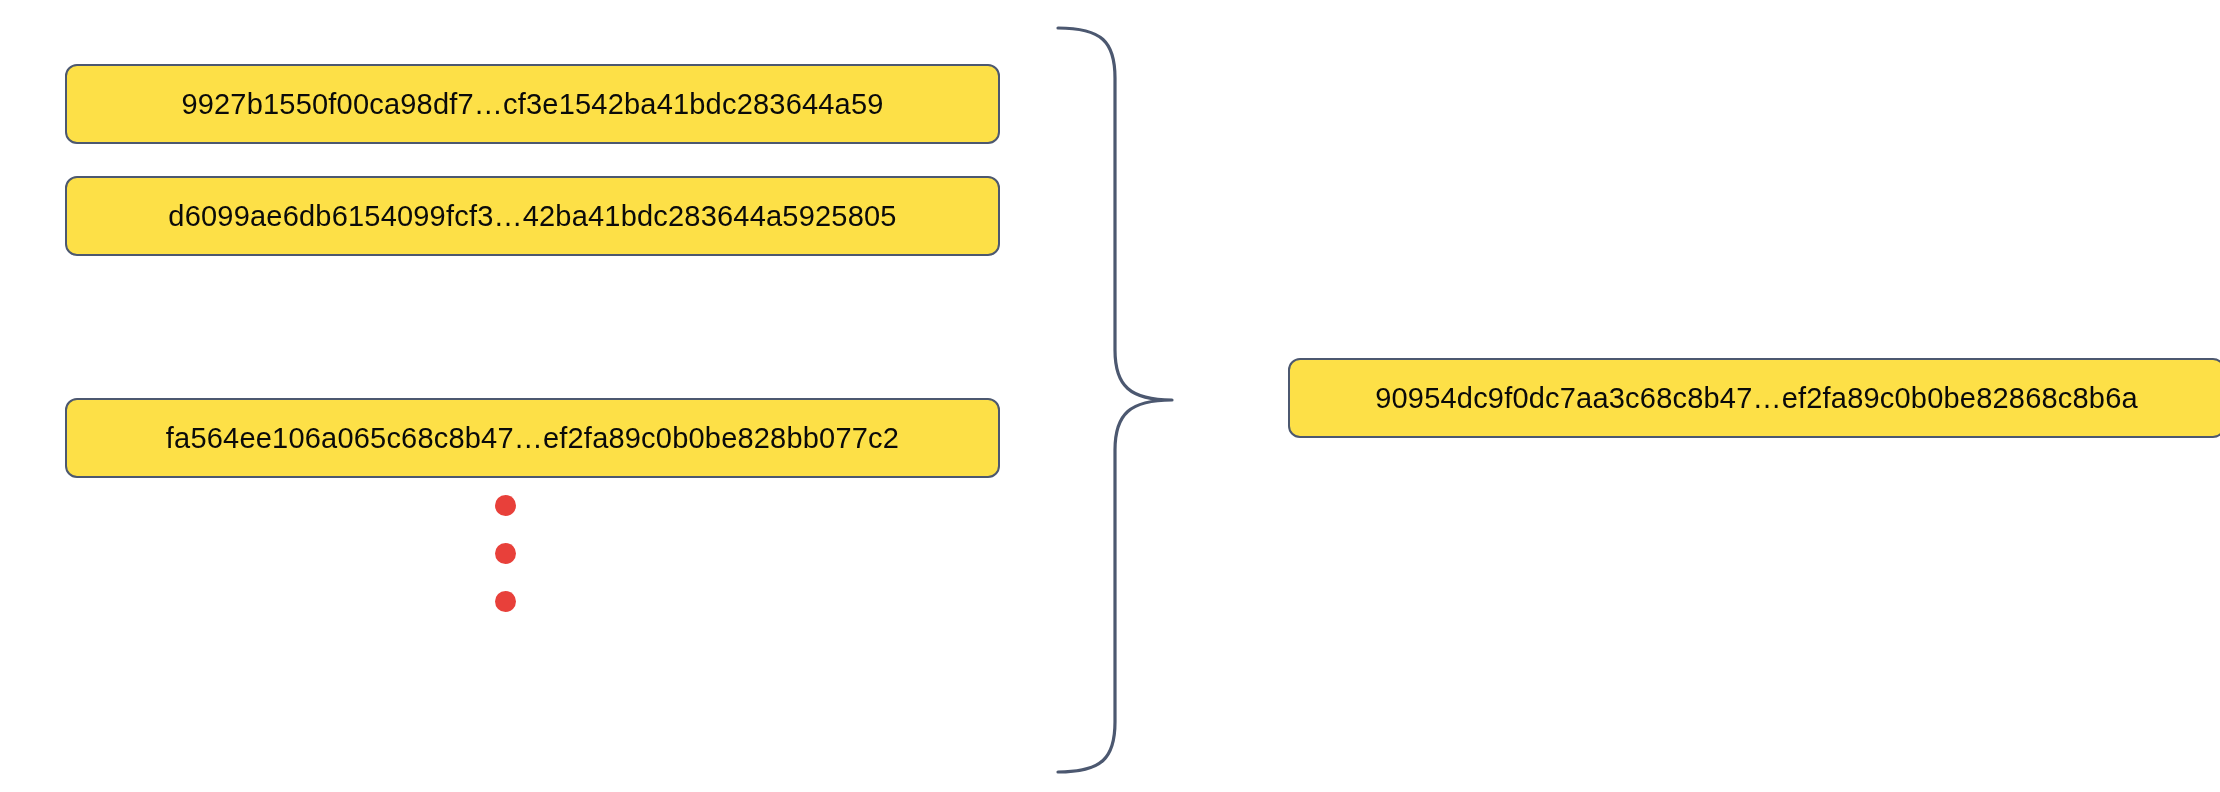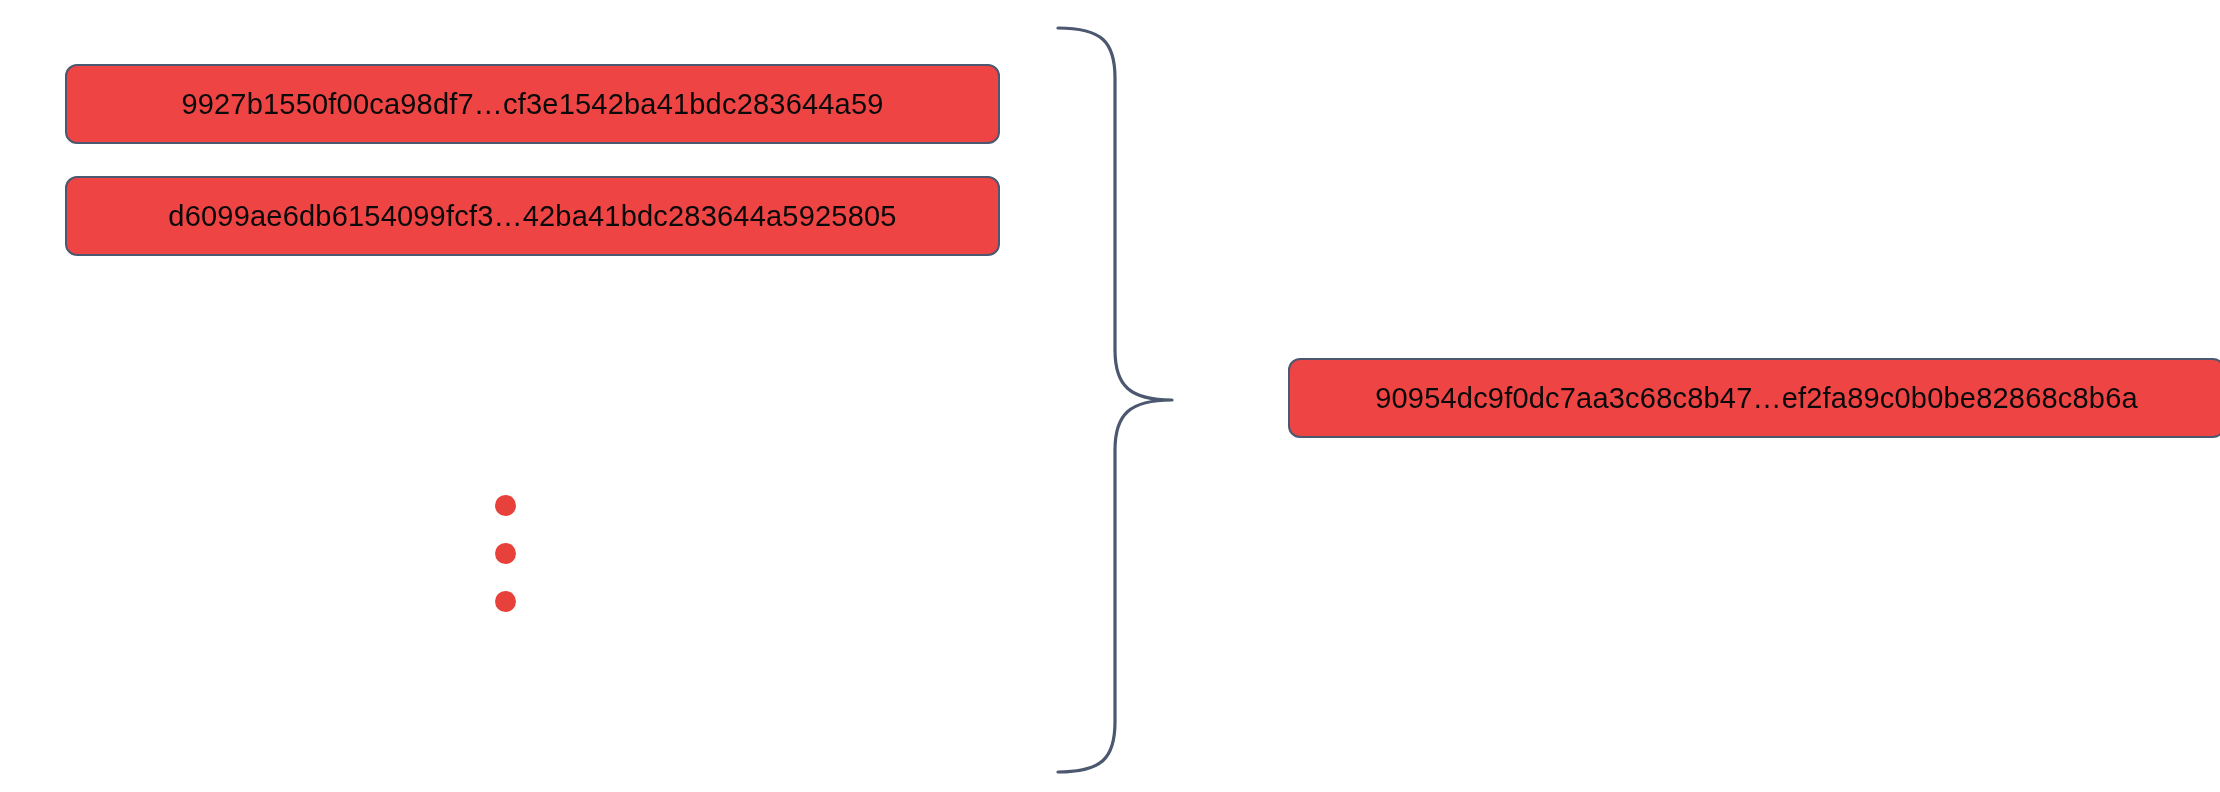--- a/index.html
+++ b/index.html
@@ -21,21 +21,21 @@
     left: 0;
     top: 0;
     width: 2220px;
     height: 792px;
   }
 
   
   .hash-box {
     position: absolute;
     box-sizing: border-box;
-    background: #ef4444;
+    background: #fde047;
     border: 2.5px solid #4c5870;
     border-radius: 12px;
     display: flex;
     align-items: center;
     justify-content: center;
     text-align: center;
   }
   .hash-text {
     font-family: "Liberation Sans", sans-serif;
     font-size: 29px;
@@ -102,20 +102,23 @@
 
   <div class="hash-box input-box r0">
     <span class="hash-text">9927b1550f00ca98df7…cf3e1542ba41bdc283644a59</span>
   </div>
 
   <div class="hash-box input-box r1">
     <span class="hash-text">d6099ae6db6154099fcf3…42ba41bdc283644a5925805</span>
   </div>
 
 
+  <div class="hash-box input-box r3">
+    <span class="hash-text">fa564ee106a065c68c8b47…ef2fa89c0b0be828bb077c2</span>
+  </div>
 
   <div class="ellipsis-group">
     <span class="ellipsis-dot d0"></span>
     <span class="ellipsis-dot d1"></span>
     <span class="ellipsis-dot d2"></span>
   </div>
 
 
   <svg id="brace-svg" viewBox="0 0 180 760">
     <path d="M 18 8

